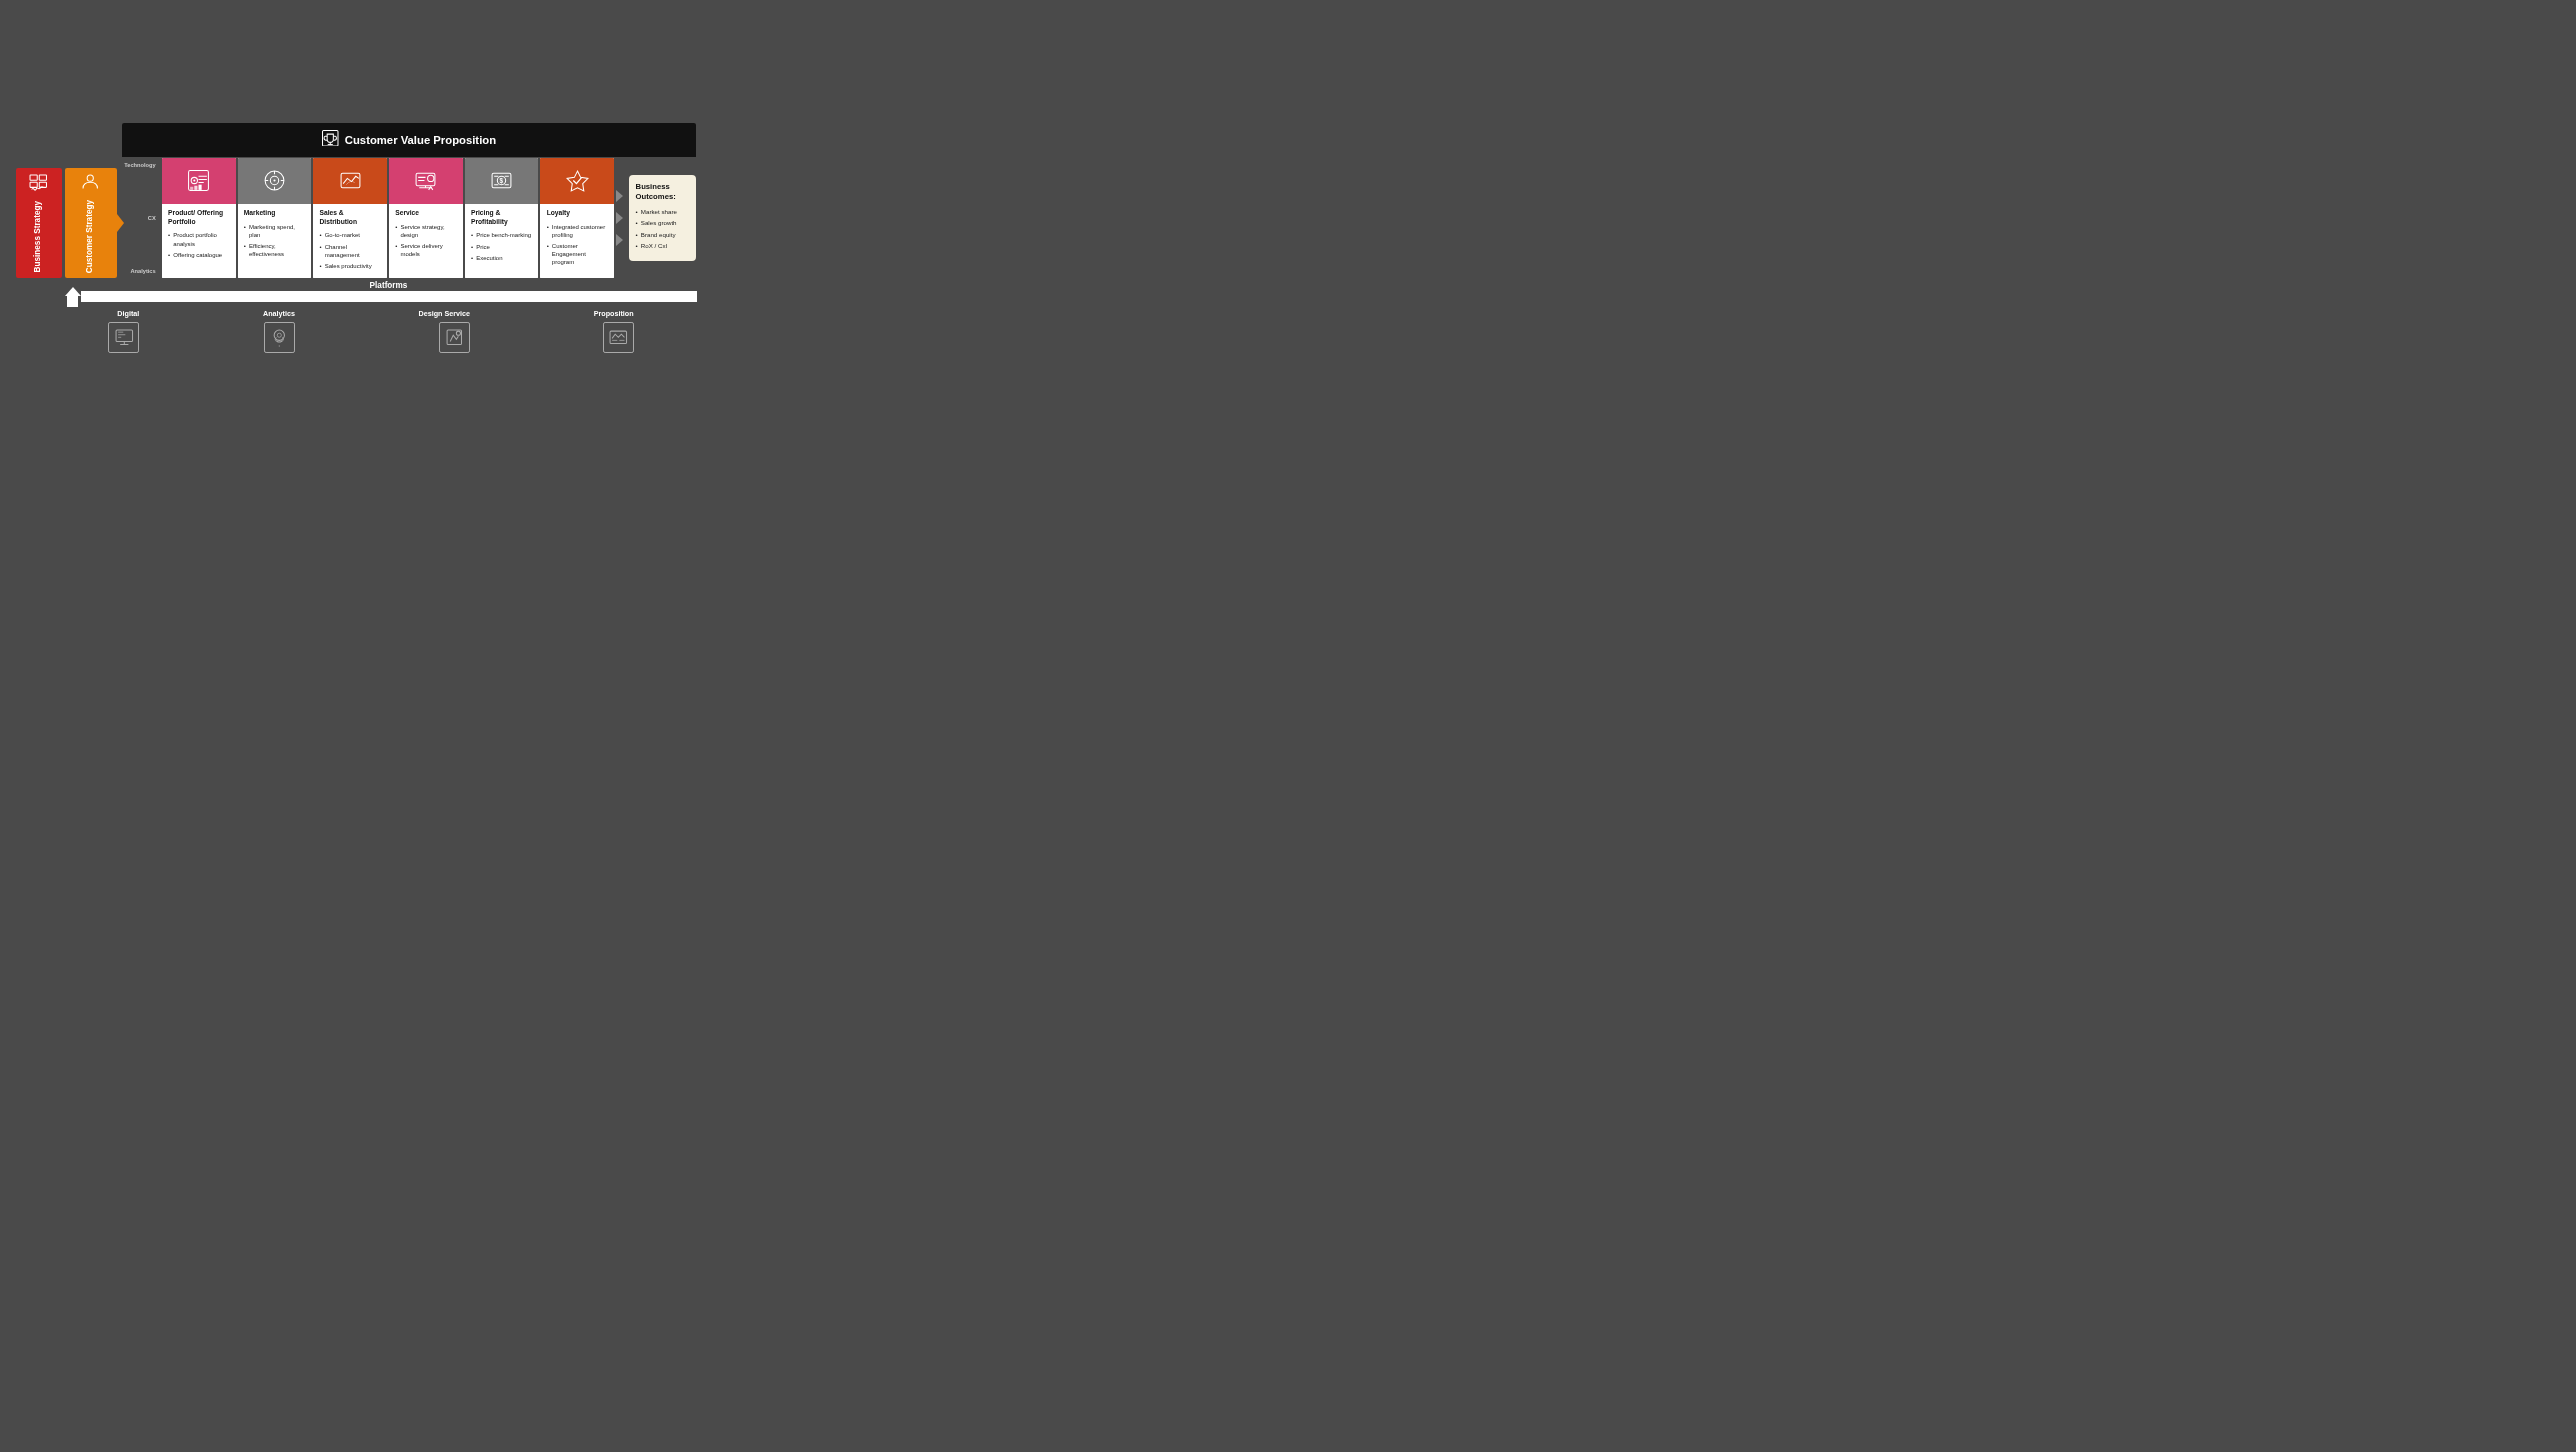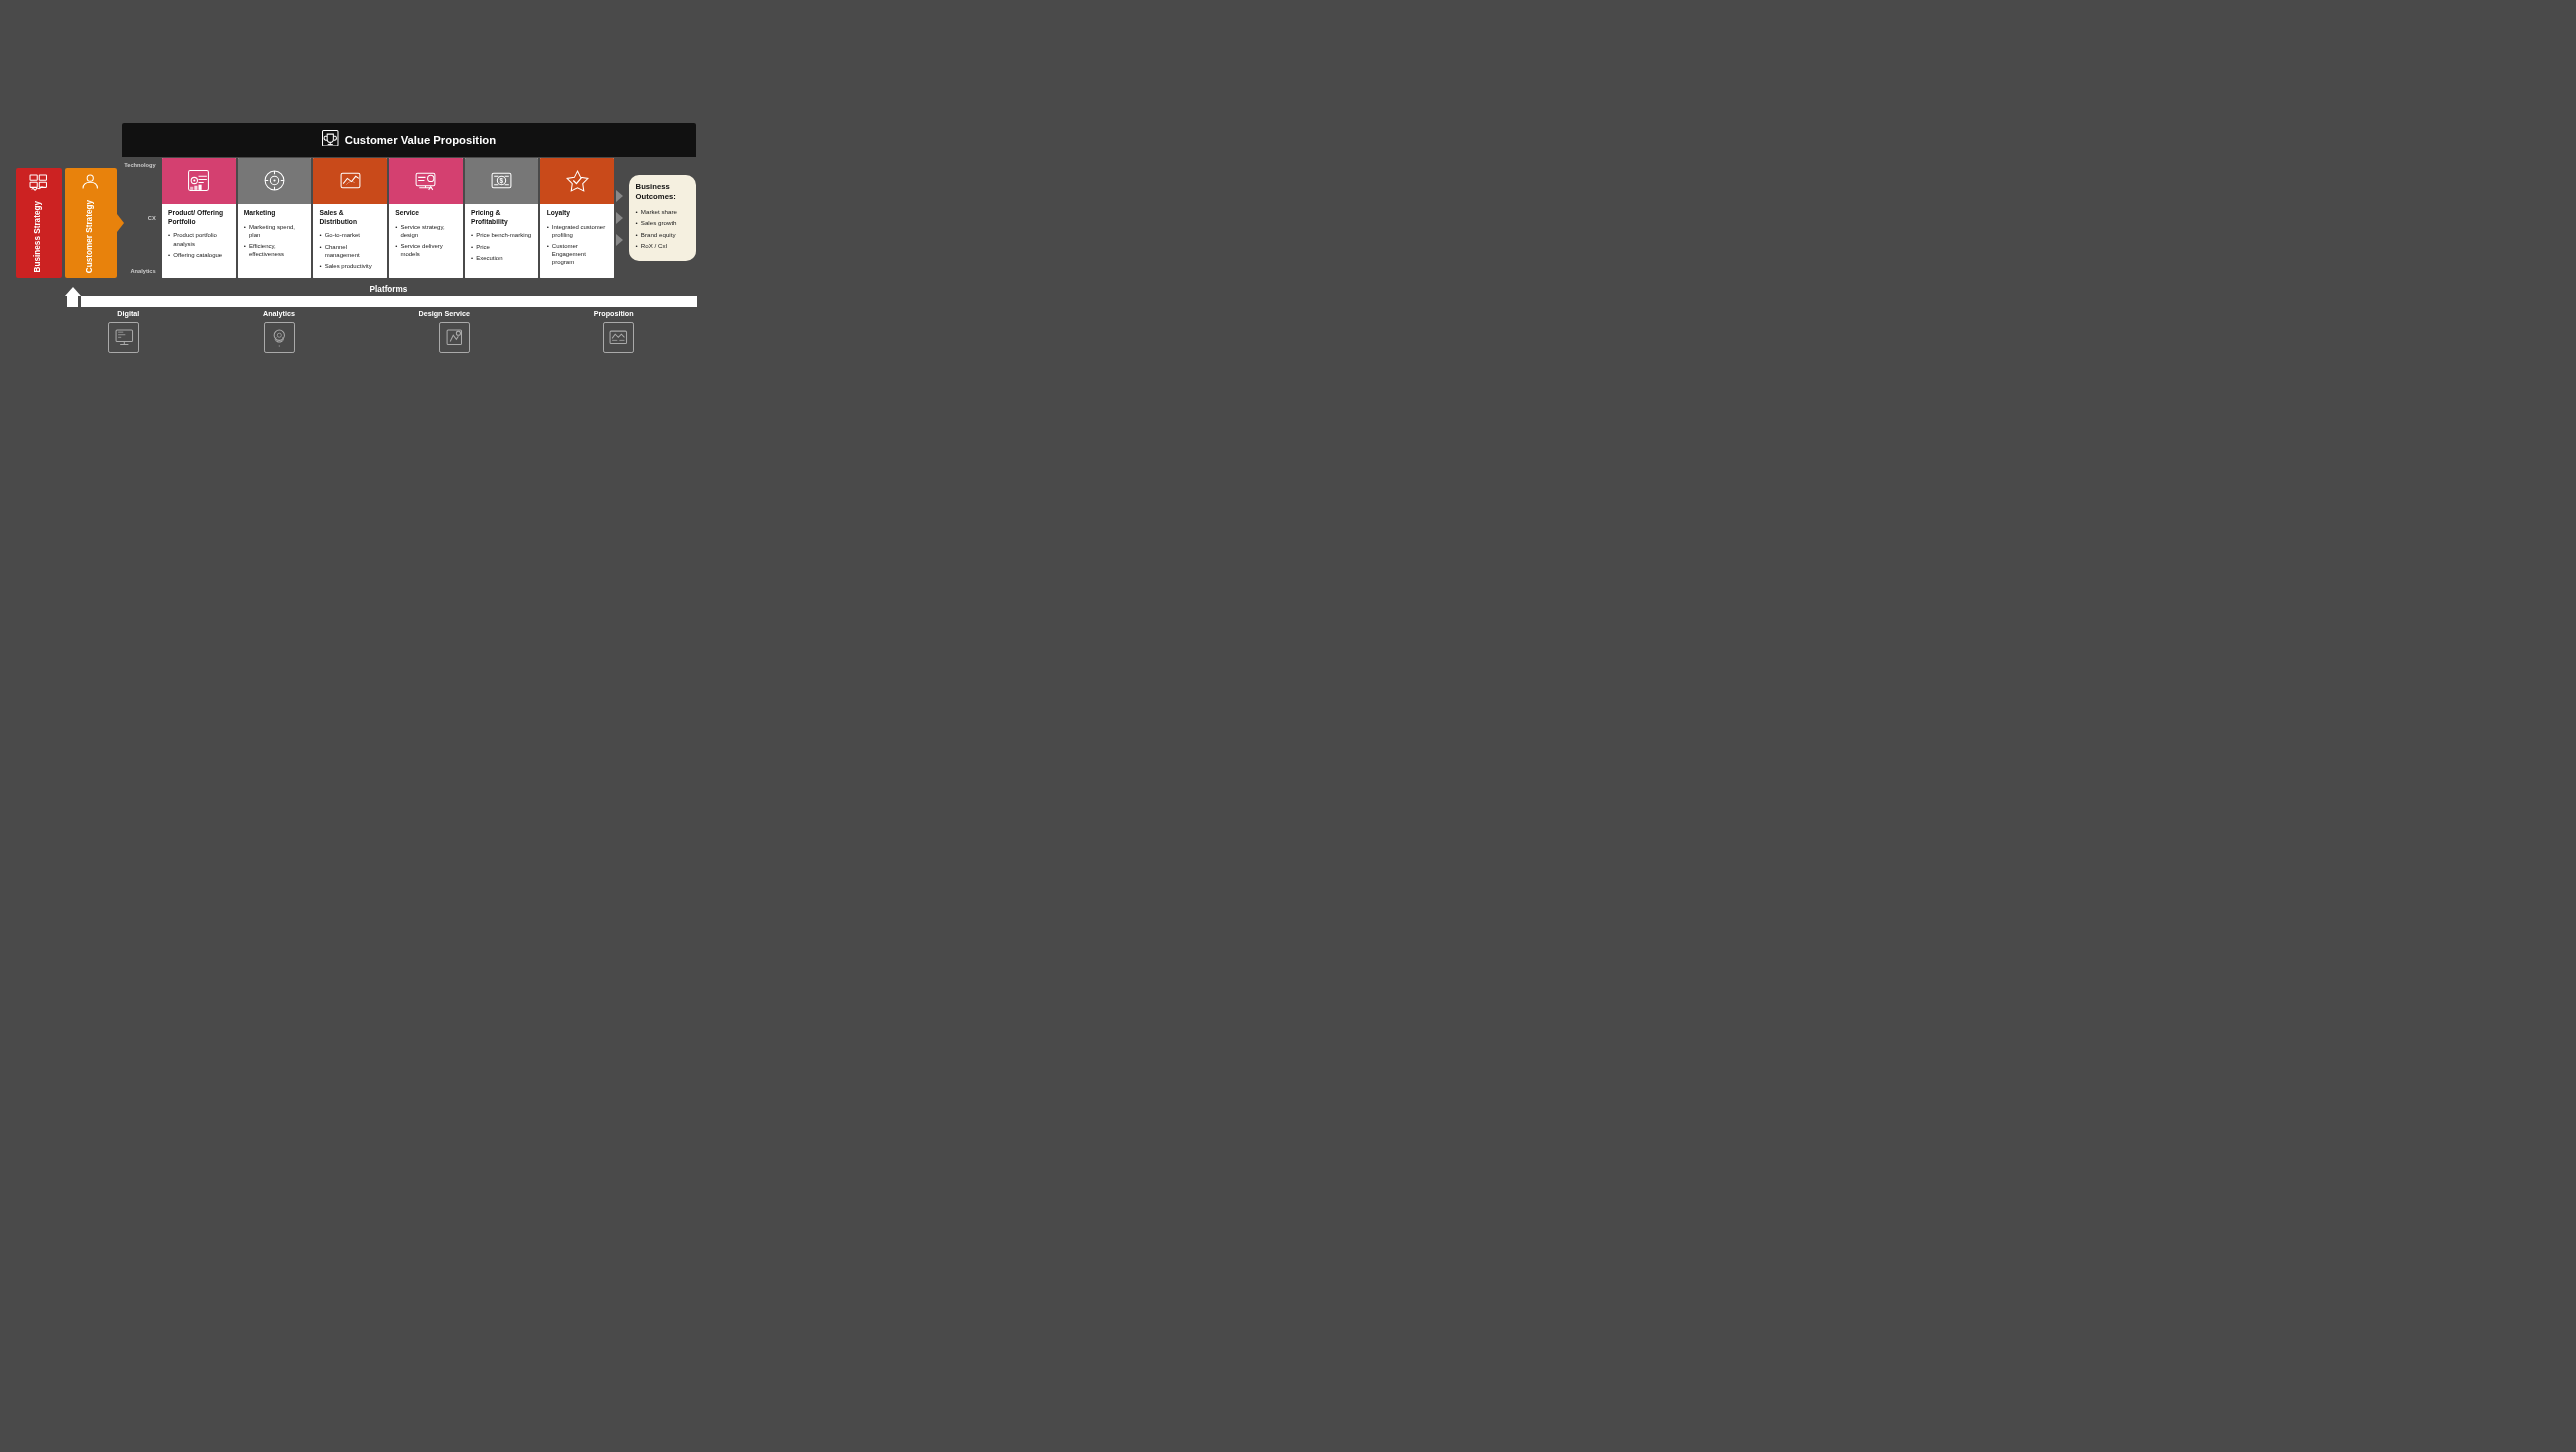--- a/index.html
+++ b/index.html
@@ -244,21 +244,21 @@
       margin-left: 4.1px;
       display: flex;
       flex-direction: column;
       justify-content: center;
     }
 
     .outcomes-box {
       background: #f5f0e0;
       border: none;
       padding: 7.2px 6.2px;
-      border-radius: 10px;
+      border-radius: 4px;
     }
 
     .outcomes-title {
       font-size: 7.7px;
       font-weight: bold;
       color: #111;
       margin-bottom: 5.2px;
       line-height: 1.3;
     }
 
@@ -582,21 +582,21 @@
       </div>
 
     </div>
 
     <div class="yellow-bar"></div>
 
   </div>
 
   <div class="bottom-section">
 
-    <div style="display:flex; flex-direction:row; align-items:flex-end; padding-left: 49px; padding-right: 30px; margin-top: 3.1px;">
+    <div style="display:flex; flex-direction:row; align-items:center; padding-left: 49px; padding-right: 30px; margin-top: 3.1px;">
 
       <div style="display:flex; flex-direction:column; align-items:center; margin-right: 0; flex-shrink:0;">
         <div style="width:0;height:0;border-left:8.2px solid transparent;border-right:8.2px solid transparent;border-bottom:9.3px solid white;"></div>
         <div style="width:10.3px;height:11.3px;background:white;"></div>
       </div>
 
       <div style="flex:1; height:11.3px; background:white; position:relative; display:flex; align-items:center;">
         <span style="position:absolute; top:-10.3px; left:50%; transform:translateX(-50%); color:white; font-size:8.2px; font-weight:bold; white-space:nowrap;">Platforms</span>
       </div>
     </div>

